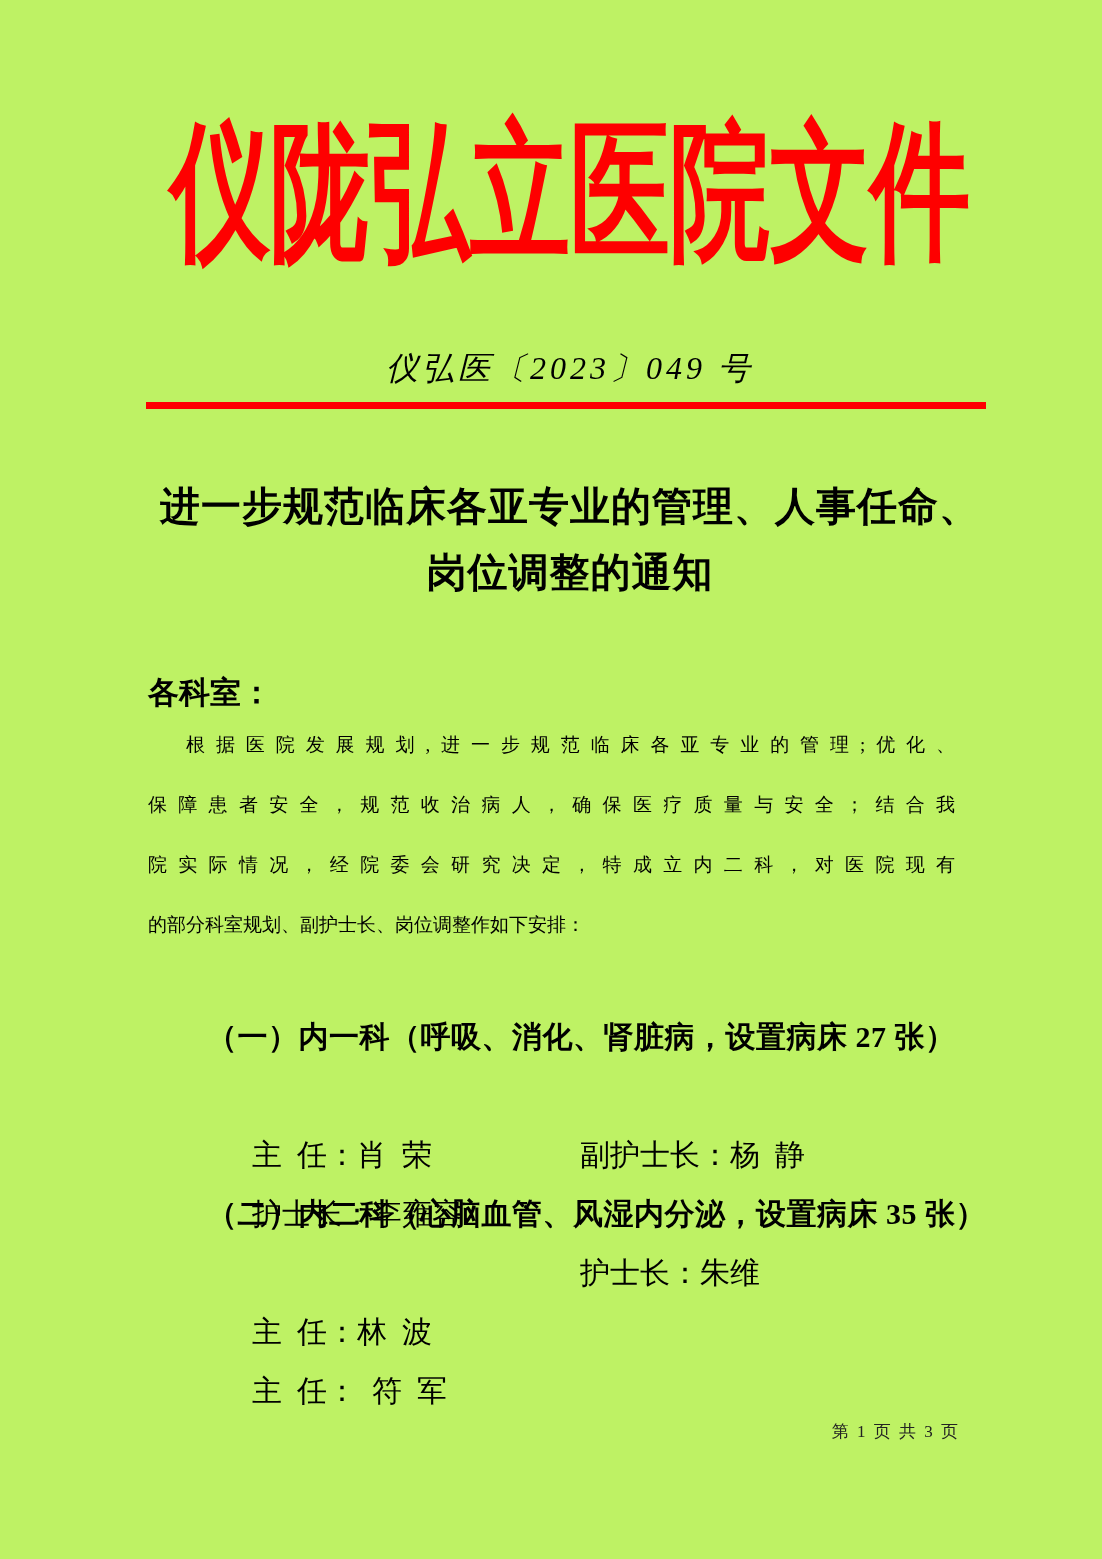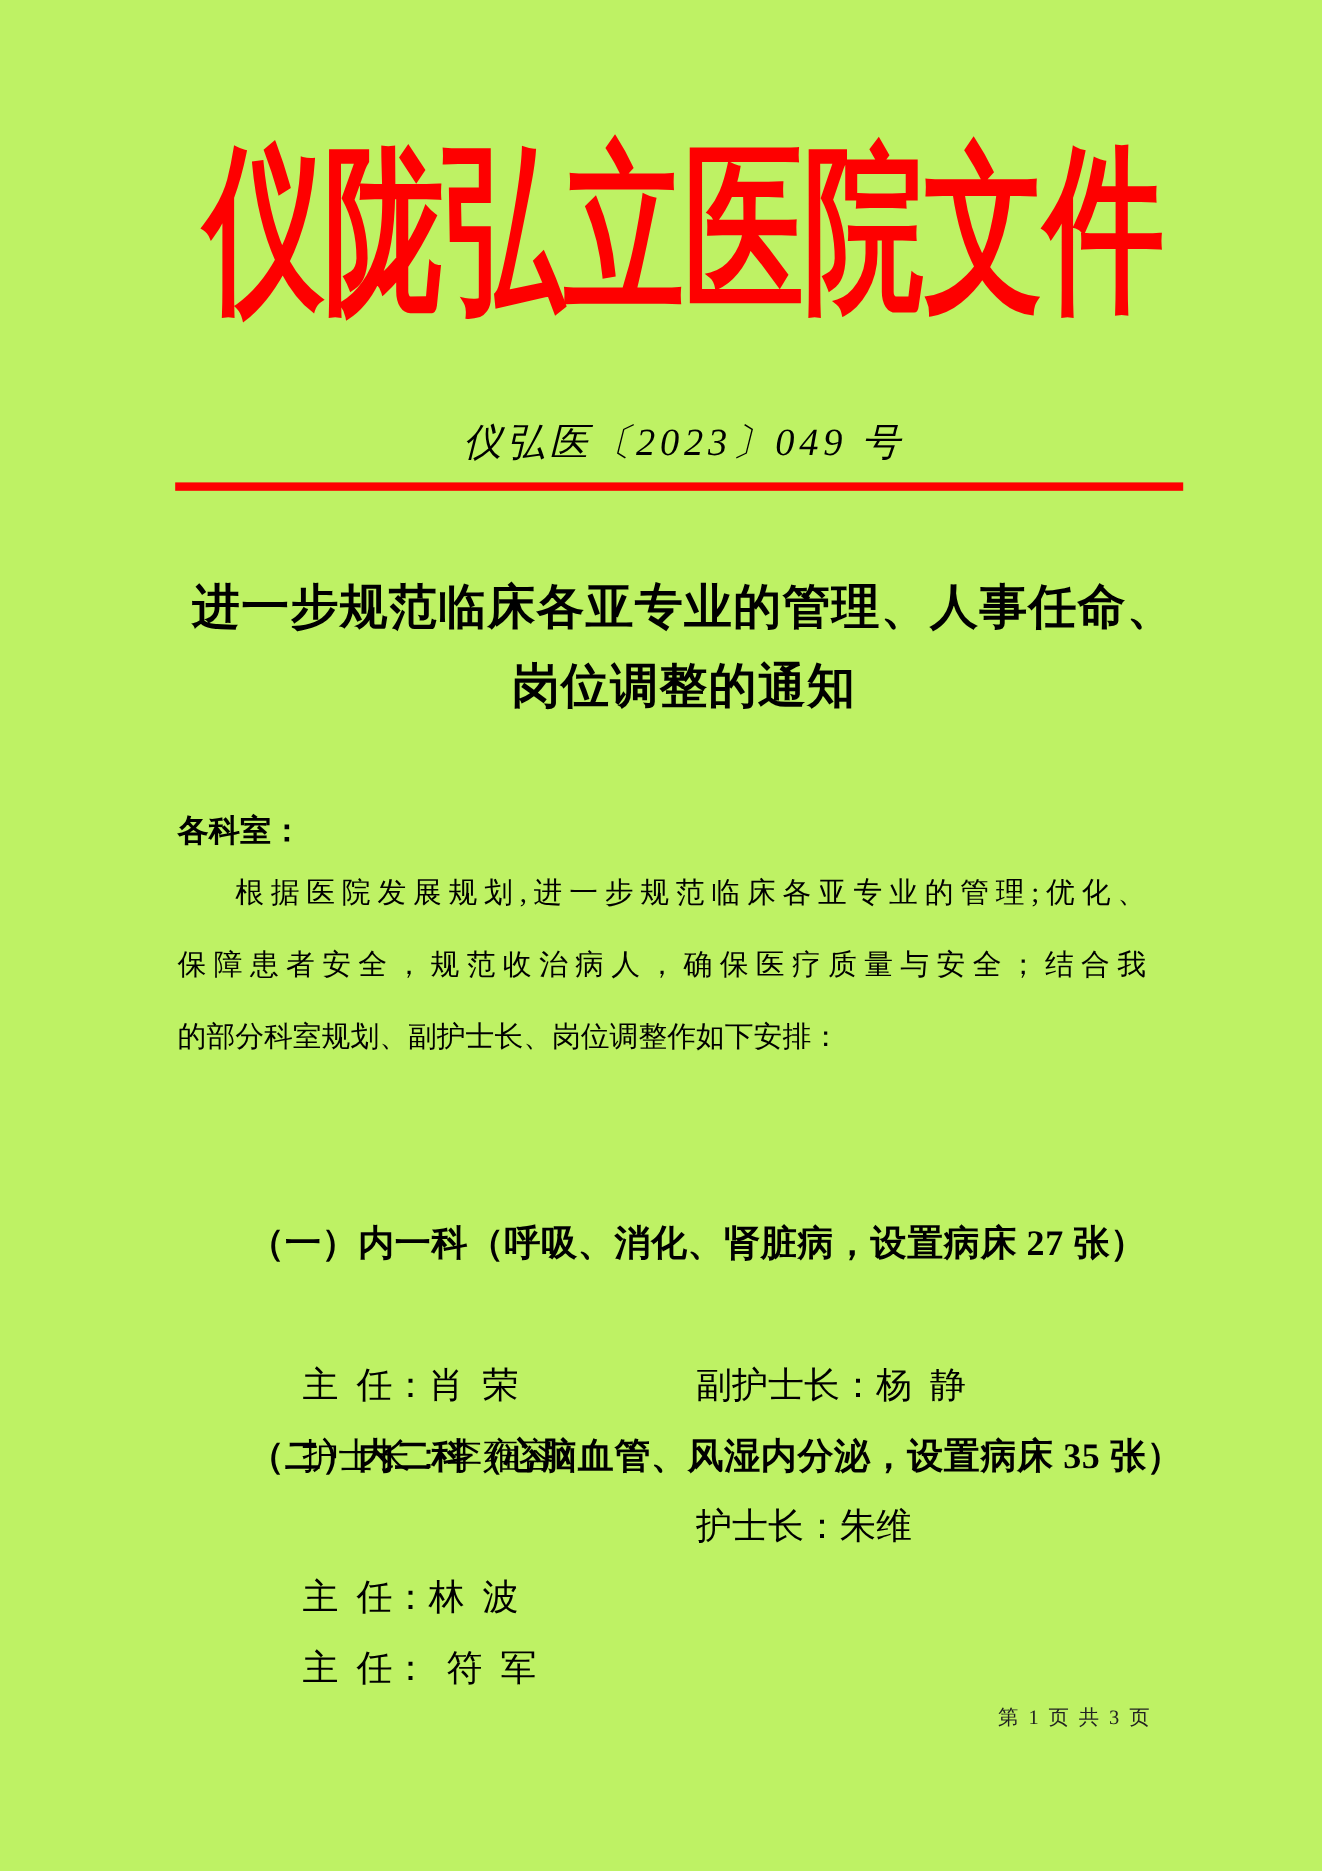--- a/index.html
+++ b/index.html
@@ -75,33 +75,33 @@
     font-size: 40px;
     line-height: 66px;
     letter-spacing: 1px;
   }
 
   
   .salutation {
     position: absolute;
     top: 663px;
     left: 148px;
-    font-size: 26px;
+    font-size: 31px;
     line-height: 60px;
     font-weight: bold;
     font-family: "Liberation Serif", serif;
   }
 
   
   .paragraph {
     position: absolute;
     top: 715px;
     left: 148px;
     width: 807px;
-    font-size: 24px;
+    font-size: 19px;
     line-height: 60px;
     font-family: "Liberation Serif", serif;
   }
   .para-line {
     text-align: justify;
     text-align-last: justify;
   }
   .para-line.first { text-indent: 2em; }
   .para-line.last  { text-align-last: left; }
 
@@ -163,20 +163,21 @@
   <div class="doc-title">
     <div>进一步规范临床各亚专业的管理、人事任命、</div>
     <div>岗位调整的通知</div>
   </div>
 
   <div class="salutation">各科室：</div>
 
   <div class="paragraph">
     <div class="para-line first">根据医院发展规划,进一步规范临床各亚专业的管理;优化、</div>
     <div class="para-line">保障患者安全，规范收治病人，确保医疗质量与安全；结合我</div>
+    <div class="para-line">院实际情况，经院委会研究决定，特成立内二科，对医院现有</div>
     <div class="para-line last">的部分科室规划、副护士长、岗位调整作如下安排：</div>
   </div>
 
   <div class="sections">
 
     <div class="sec-row heading">（一）内一科（呼吸、消化、肾脏病，设置病床 27 张）</div>
     <div class="sec-row">
       <span class="col-left">主  任：肖  荣</span>
     </div>
     <div class="sec-row">

